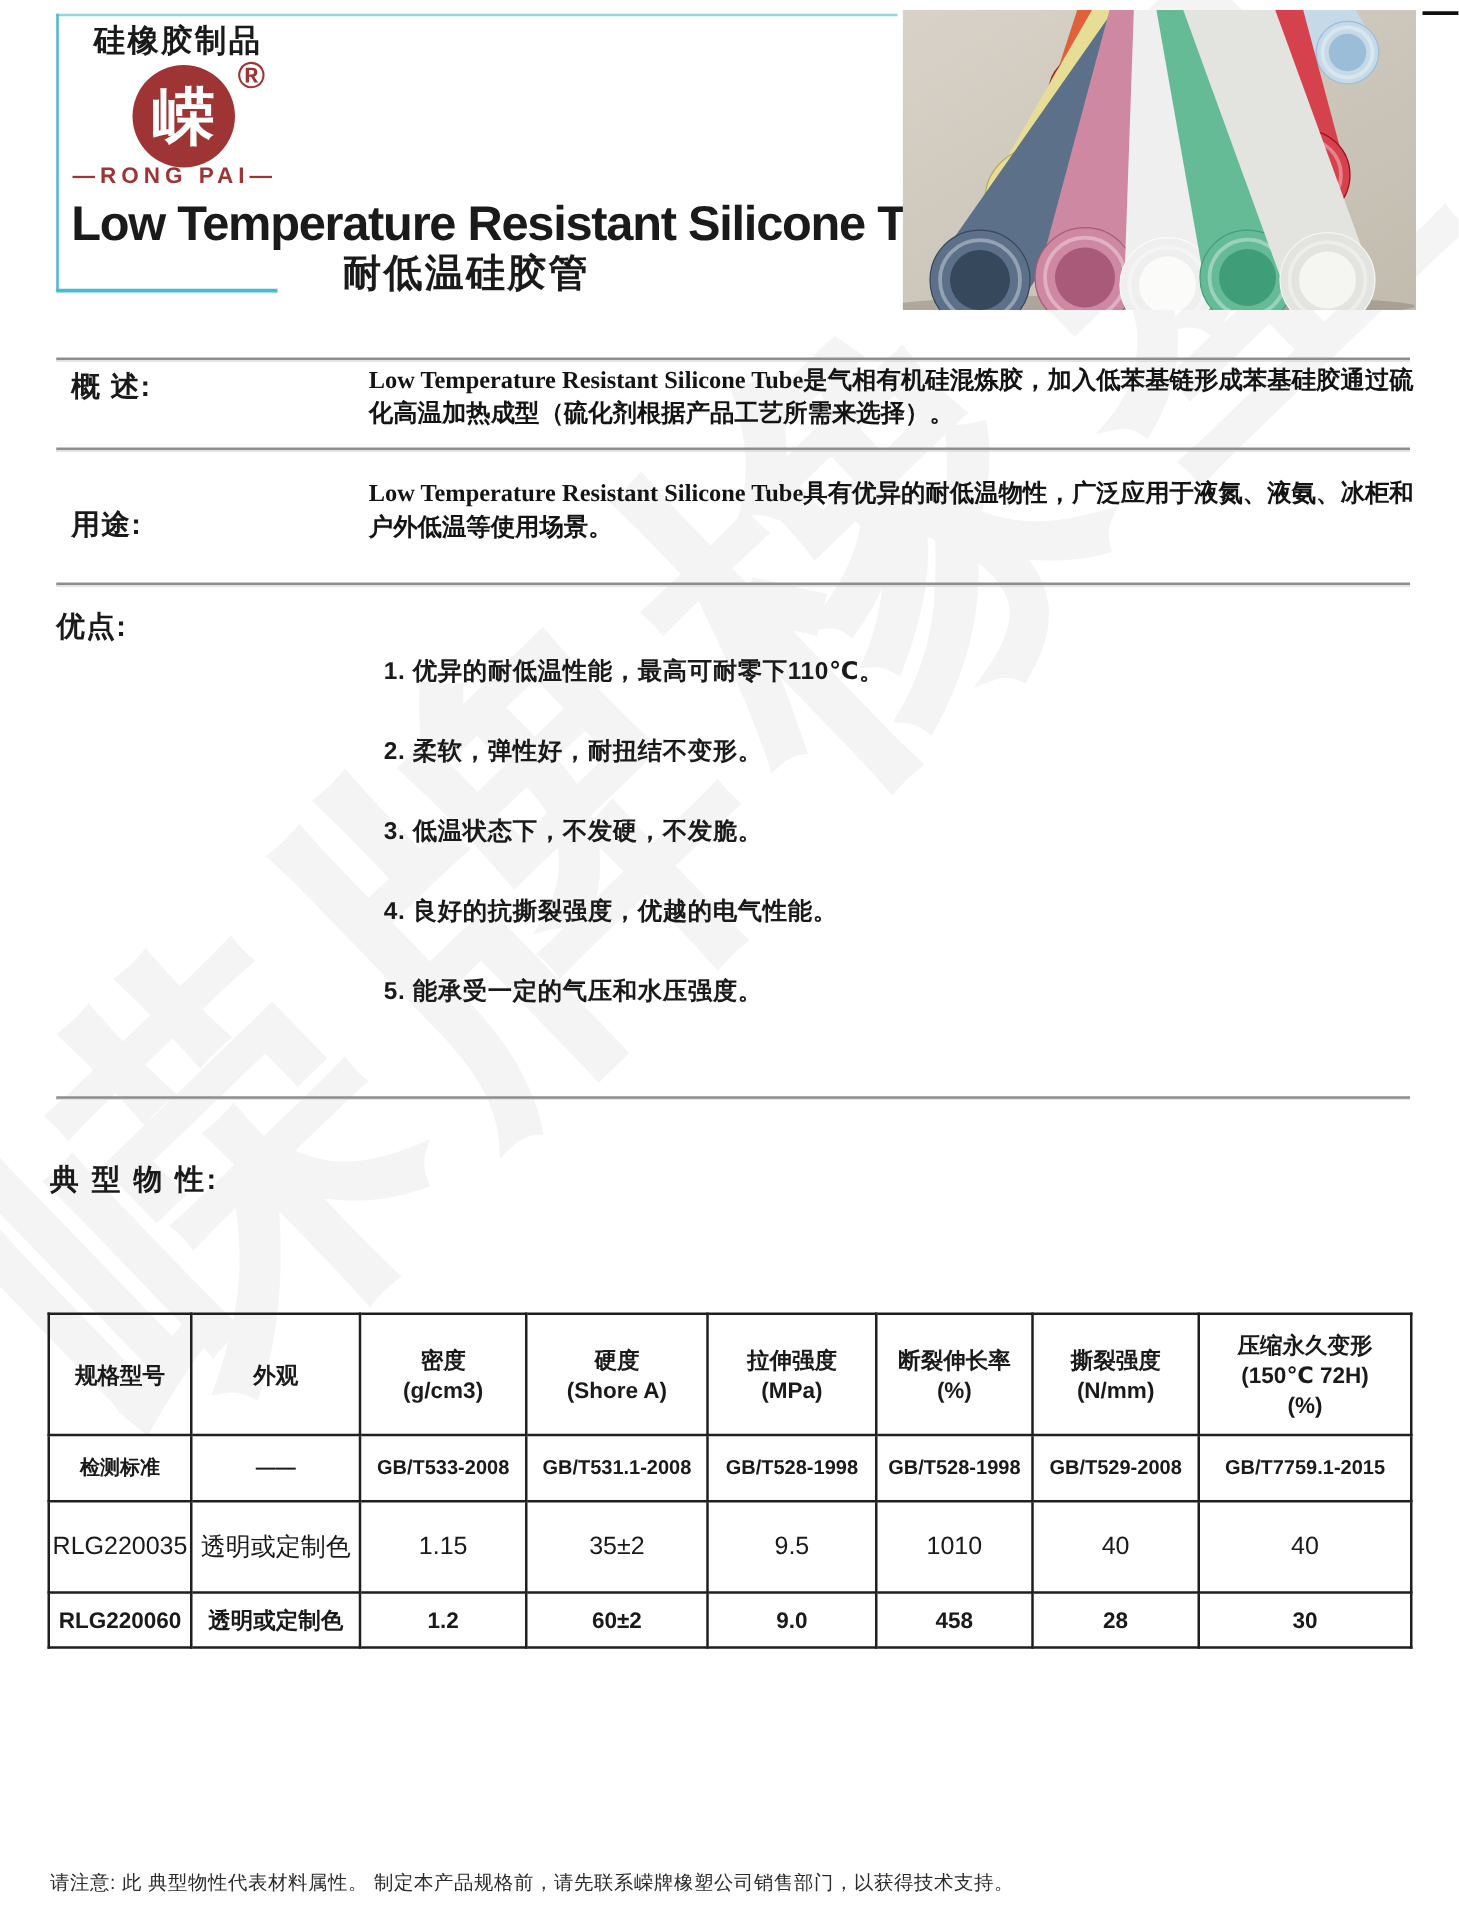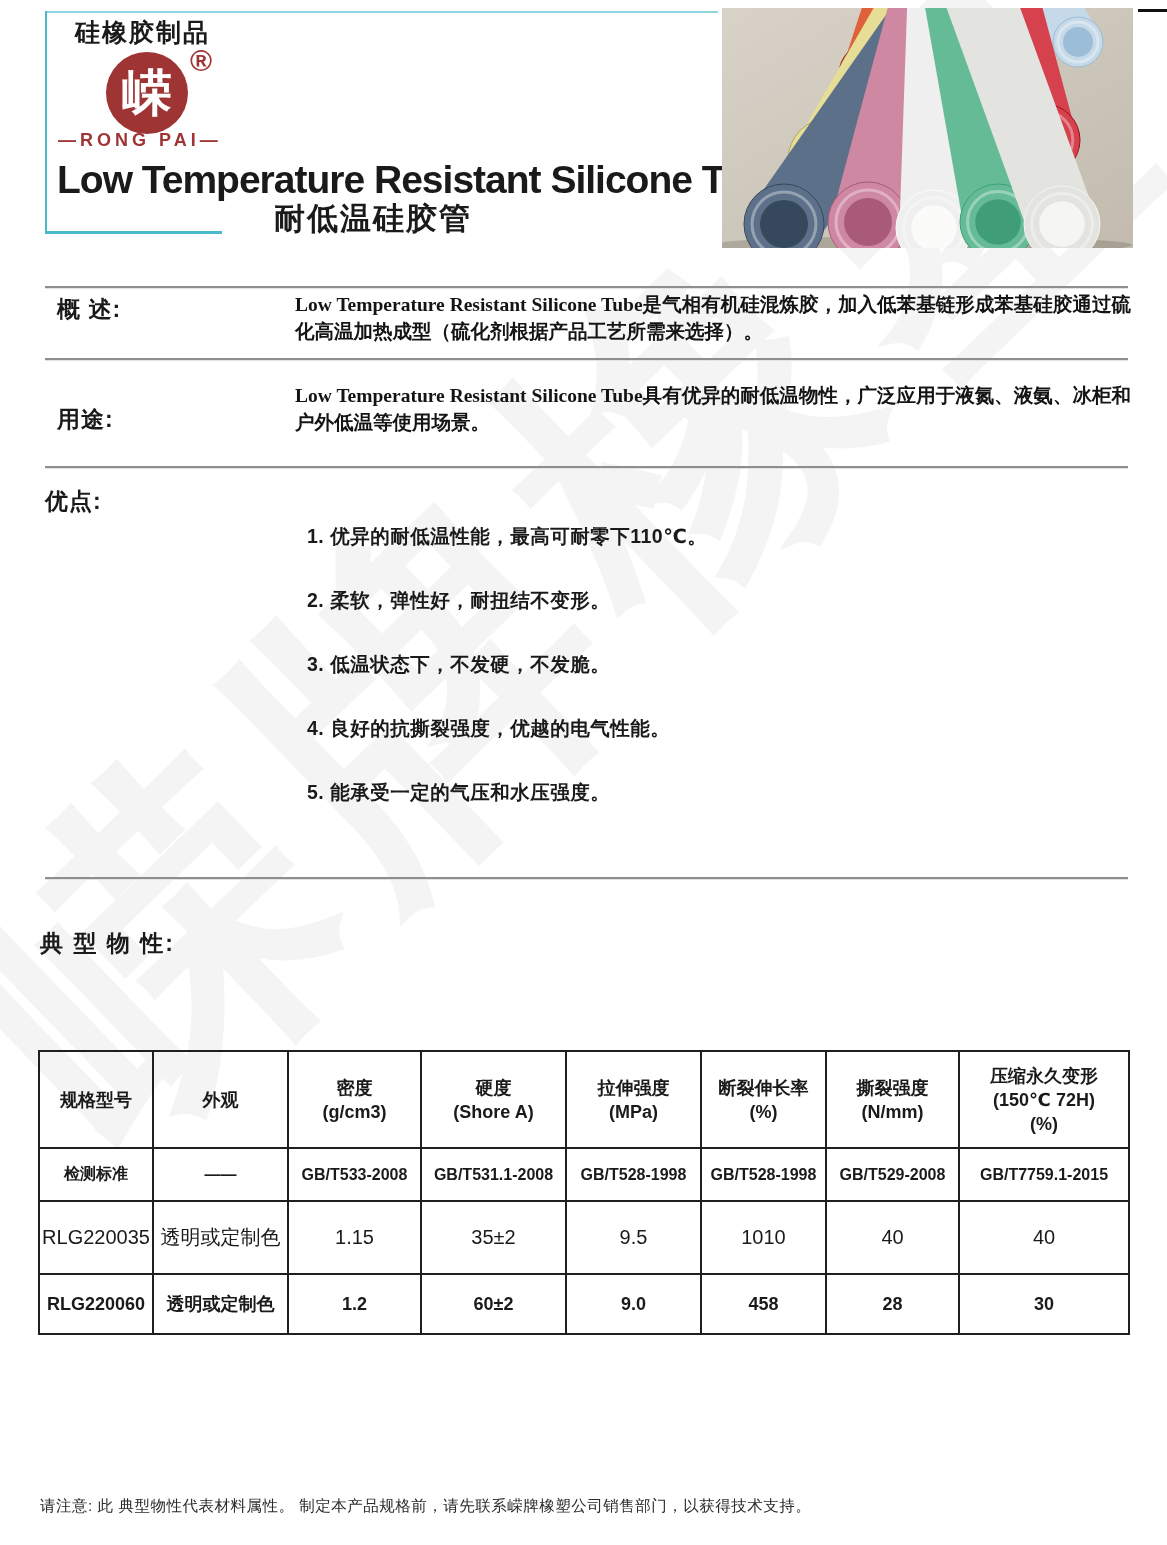--- a/index.html
+++ b/index.html
@@ -86,21 +86,21 @@
     font-family:"Liberation Sans","DejaVu Sans",sans-serif;
   }
   .props-table th, .props-table td {
     border:2px solid #1f1f1f; text-align:center; vertical-align:middle;
     padding:2px 1px; overflow:hidden;
   }
   .props-table thead tr { height:97px; }
   .props-table th { font-size:18px; font-weight:600; line-height:24px; }
   .props-table tbody tr:nth-child(1) { height:53px; font-size:16px; font-weight:600; }
   .props-table tbody tr:nth-child(2) { height:73px; font-size:20px; font-weight:400; }
-  .props-table tbody tr:nth-child(3) { height:60px; font-size:18px; font-weight:600; }
+  .props-table tbody tr:nth-child(3) { height:44px; font-size:18px; font-weight:600; }
   .props-table td { letter-spacing:0;margin-top:16px; }
 
   
   .footer-note {
     position:absolute; left:40px; top:1496px; width:1060px;
     font-size:15.5px; color:#2b2b2b; letter-spacing:0.5px;
   }
 </style>
 </head>
 <body>

